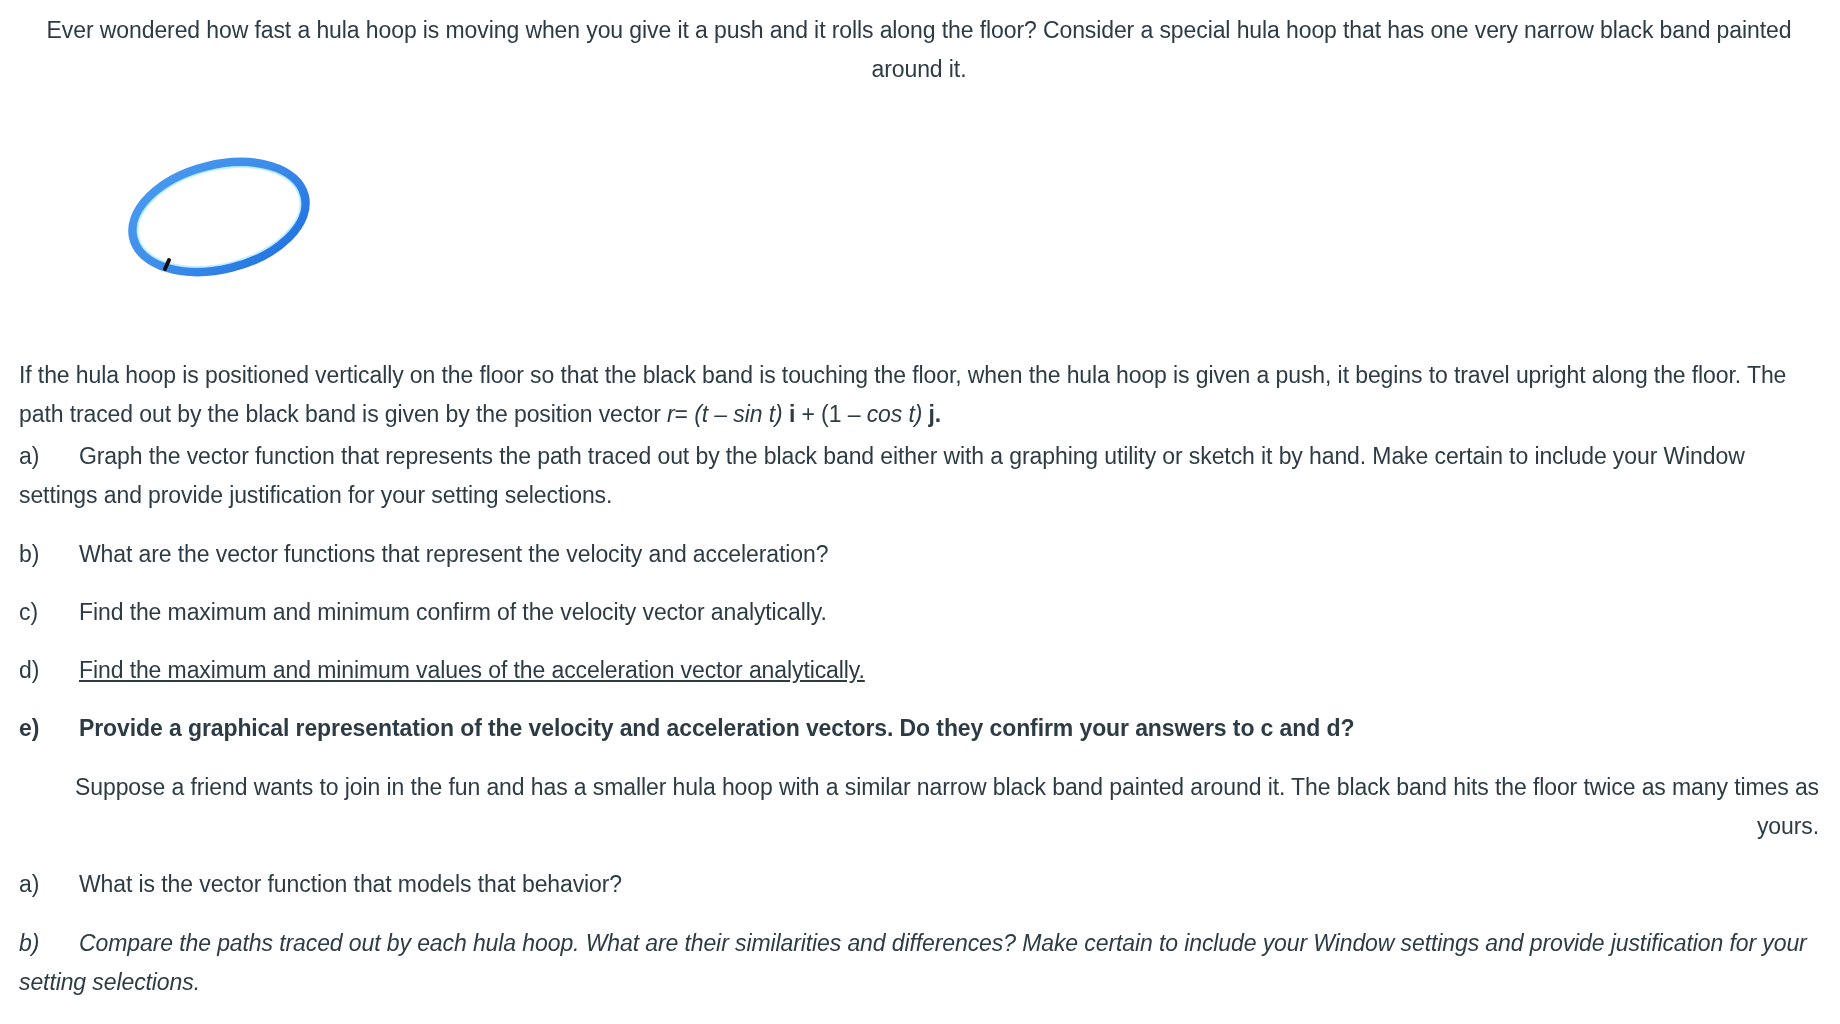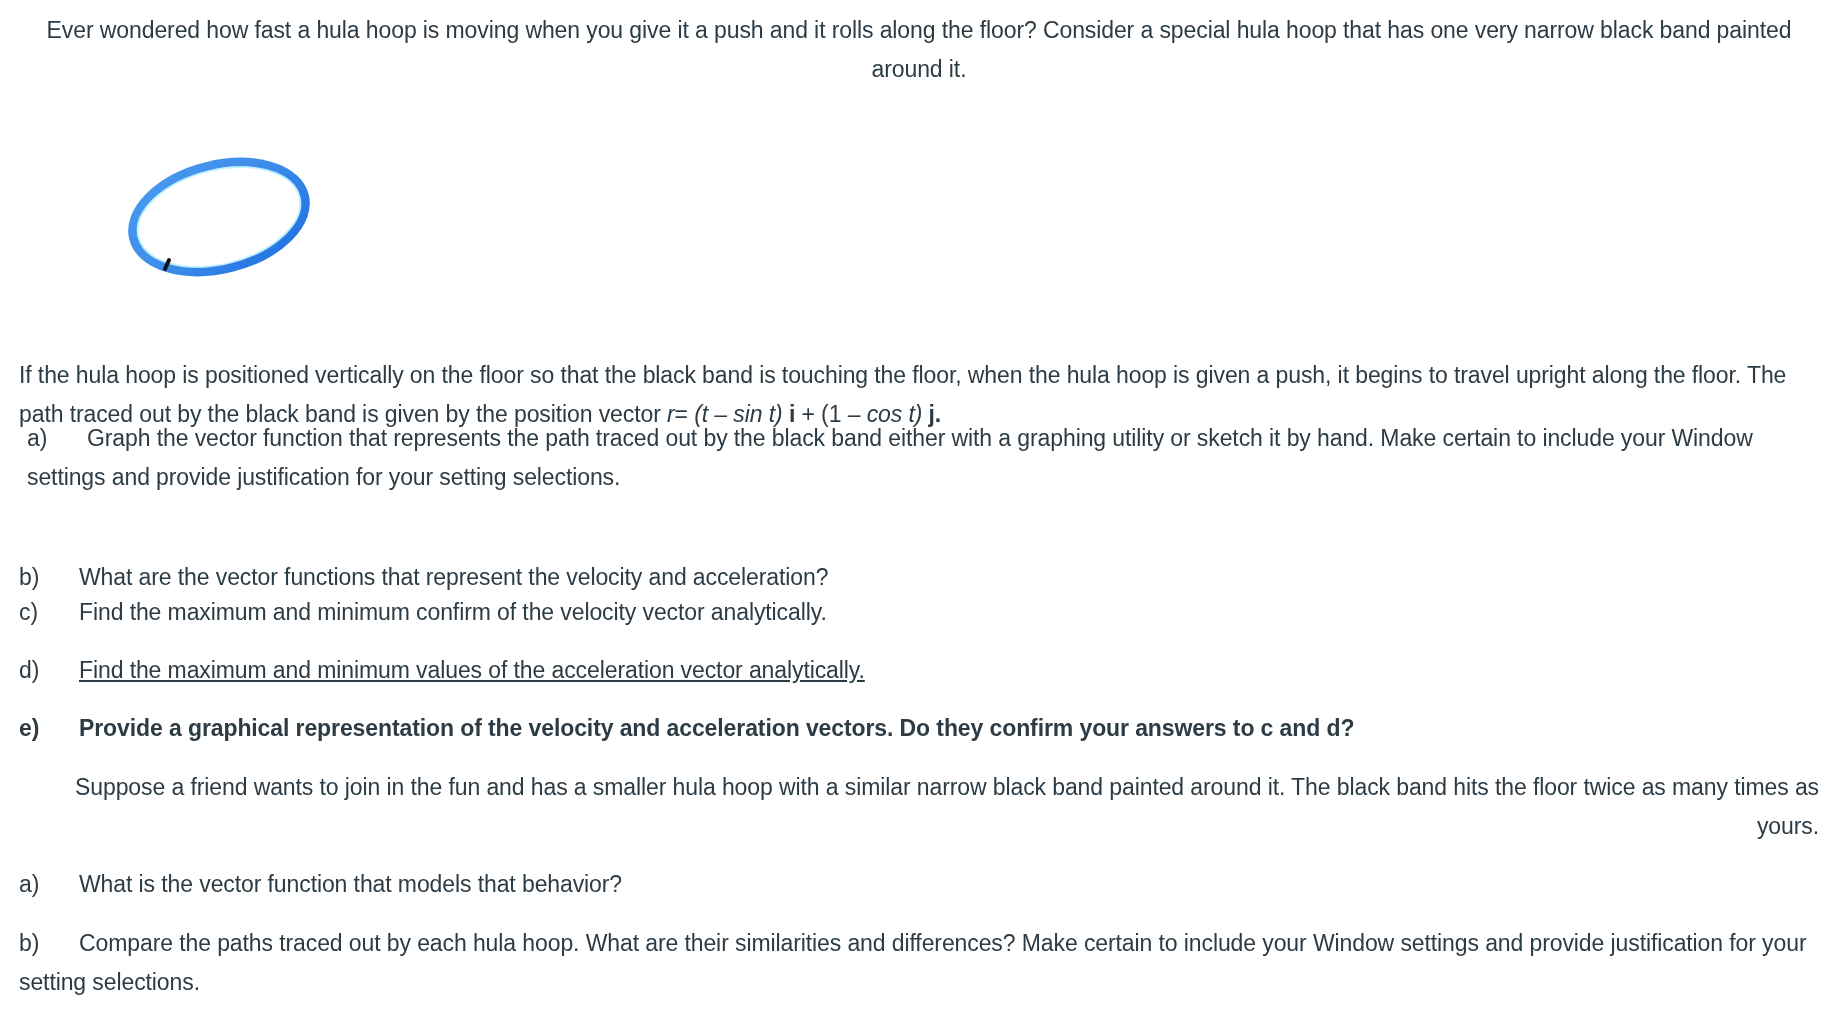--- a/index.html
+++ b/index.html
@@ -65,25 +65,25 @@
       <ellipse cx="100" cy="72" rx="88" ry="52" transform="rotate(-14 100 72)" fill="none" stroke="url(#hoopGrad)" stroke-width="9"></ellipse>
       <ellipse cx="100" cy="72" rx="83" ry="47" transform="rotate(-14 100 72)" fill="none" stroke="#B8EEFF" stroke-width="2" opacity="0.85"></ellipse>
       <line x1="46" y1="124" x2="50" y2="115" stroke="#111111" stroke-width="4" stroke-linecap="round"></line>
     </svg>
   </div>
 
   <p class="para" style="top:356px;">
     <span>If the hula hoop is positioned vertically on the floor so that the black band is touching the floor, when the hula hoop is given a push, it begins to travel upright along the floor. The path traced out by the black band is given by the position vector </span><em>r</em><span>= </span><em>(t – sin t)</em><b> i</b><span> + (1 – </span><em>cos t)</em><b> j.</b>
   </p>
 
-  <p class="para" style="top:419px;margin-left:8px;">
+  <p class="para" style="top:437px;">
     <span class="label">a)</span><span>Graph the vector function that represents the path traced out by the black band either with a graphing utility or sketch it by hand. Make certain to include your Window settings and provide justification for your setting selections.</span>
   </p>
 
-  <p class="para" style="top:535px;margin-top:23px;">
+  <p class="para" style="top:535px;">
     <span class="label">b)</span><span>What are the vector functions that represent the velocity and acceleration?</span>
   </p>
 
   <p class="para" style="top:593px;">
     <span class="label">c)</span><span>Find the maximum and minimum confirm of the velocity vector analytically.</span>
   </p>
 
   <p class="para" style="top:651px;text-decoration:underline;">
     <span class="label">d)</span><span>Find the maximum and minimum values of the acceleration vector analytically.</span>
   </p>
@@ -93,17 +93,17 @@
   </p>
 
   <p class="para" style="top:768px;text-align:right;">
     <span>Suppose a friend wants to join in the fun and has a smaller hula hoop with a similar narrow black band painted around it. The black band hits the floor twice as many times as yours.</span>
   </p>
 
   <p class="para" style="top:865px;">
     <span class="label">a)</span><span>What is the vector function that models that behavior?</span>
   </p>
 
-  <p class="para" style="top:924px;">
+  <p class="para" style="top:924px;font-style:italic;">
     <span class="label">b)</span><span>Compare the paths traced out by each hula hoop. What are their similarities and differences? Make certain to include your Window settings and provide justification for your setting selections.</span>
   </p>
 
 </div>
 
 </body></html>

